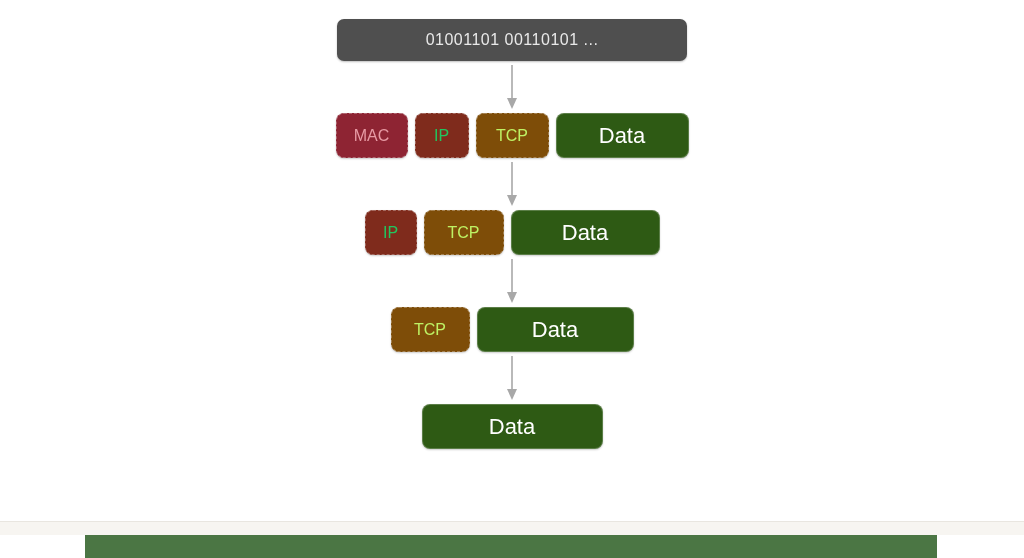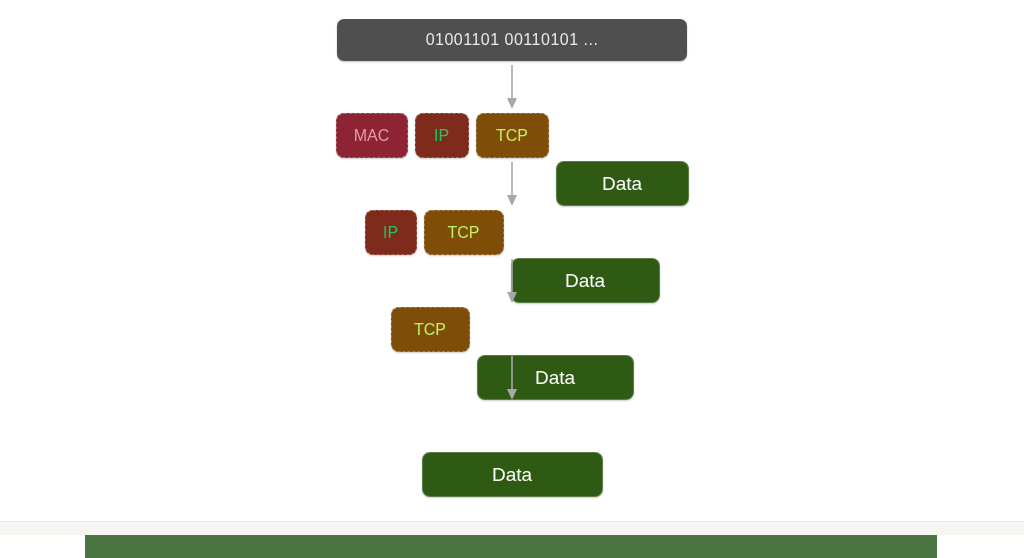--- a/index.html
+++ b/index.html
@@ -59,21 +59,21 @@
     border-radius: 8px;
     display: flex;
     align-items: center;
     justify-content: center;
     font-size: 16px;
     box-shadow: 0 1px 2px rgba(0,0,0,0.2);
   }
   .box.mac  { background: #8e2433; color: #e79aa4; border: 1px dashed rgba(255,255,255,0.30); }
   .box.ip   { background: #7f2b1c; color: #22c55e; border: 1px dashed rgba(255,255,255,0.30); }
   .box.tcp  { background: #7e4d08; color: #bef264; border: 1px dashed rgba(255,255,255,0.30); }
-  .box.data { background: #2e5a14; color: #ffffff; border: 1px solid rgba(255,255,255,0.22); font-size: 19px; margin-top: 48px; }
+  .box.data { background: #2e5a14; color: #ffffff; border: 1px solid rgba(255,255,255,0.22); font-size: 22px; }
   .footer-strip {
     position: absolute;
     left: 0; right: 0;
     bottom: 23px;
     height: 14px;
     background: #f7f5f1;
     border-top: 1px solid #e9e6e0;
   }
   .footer-bar {
     position: absolute;

